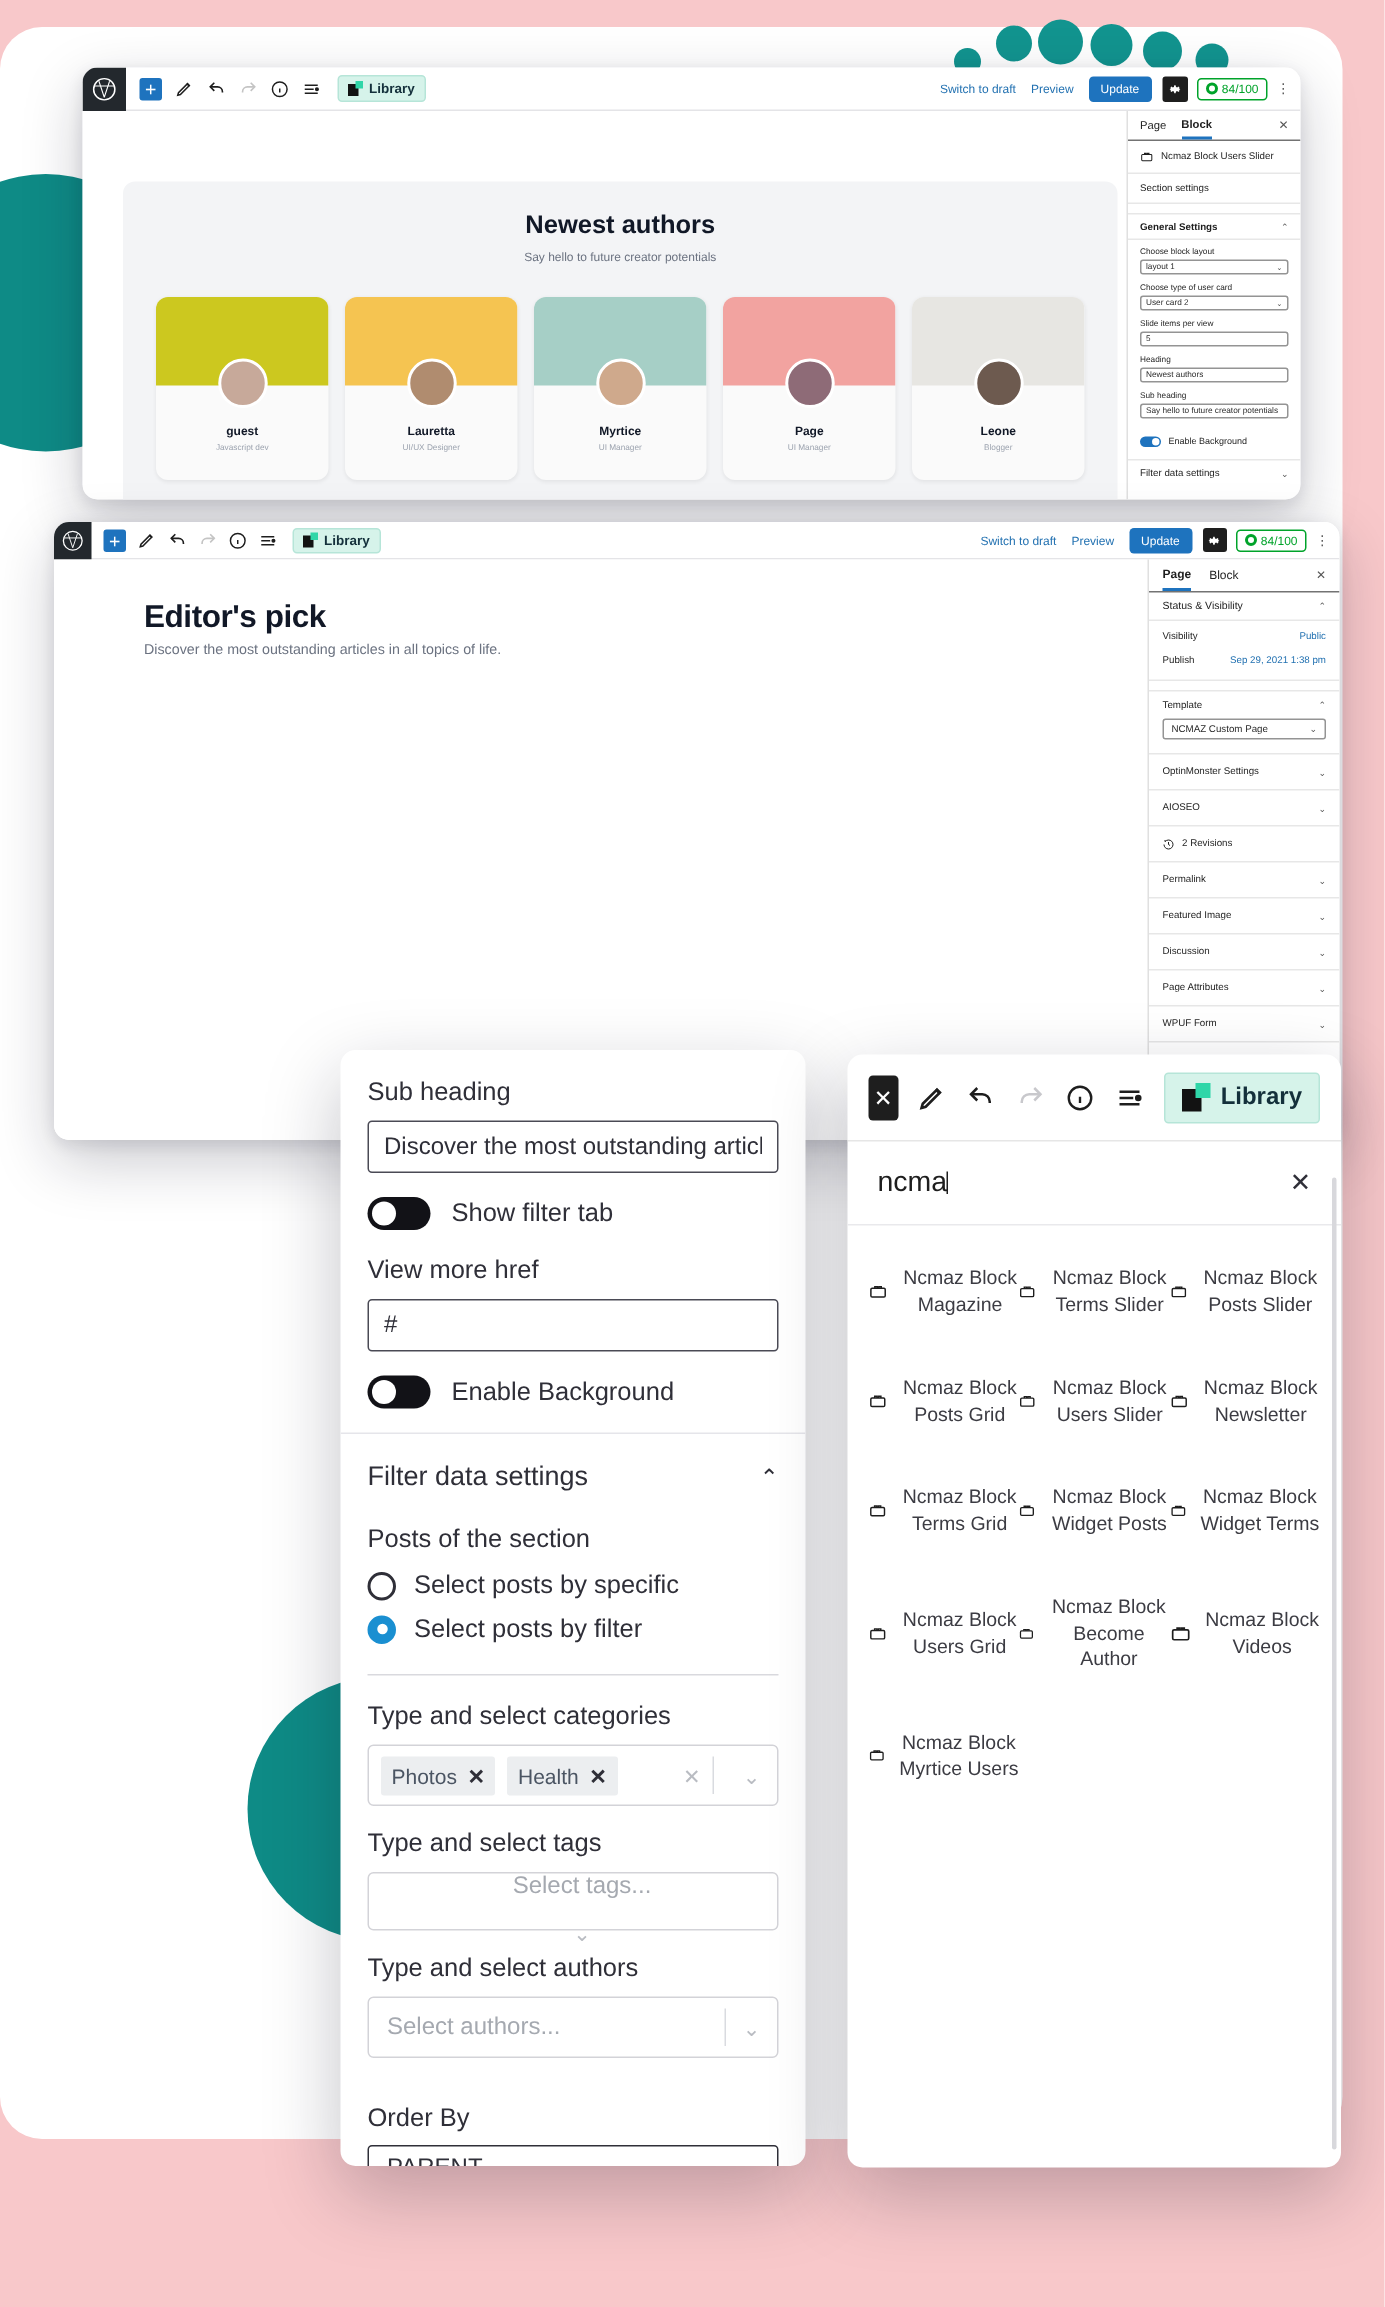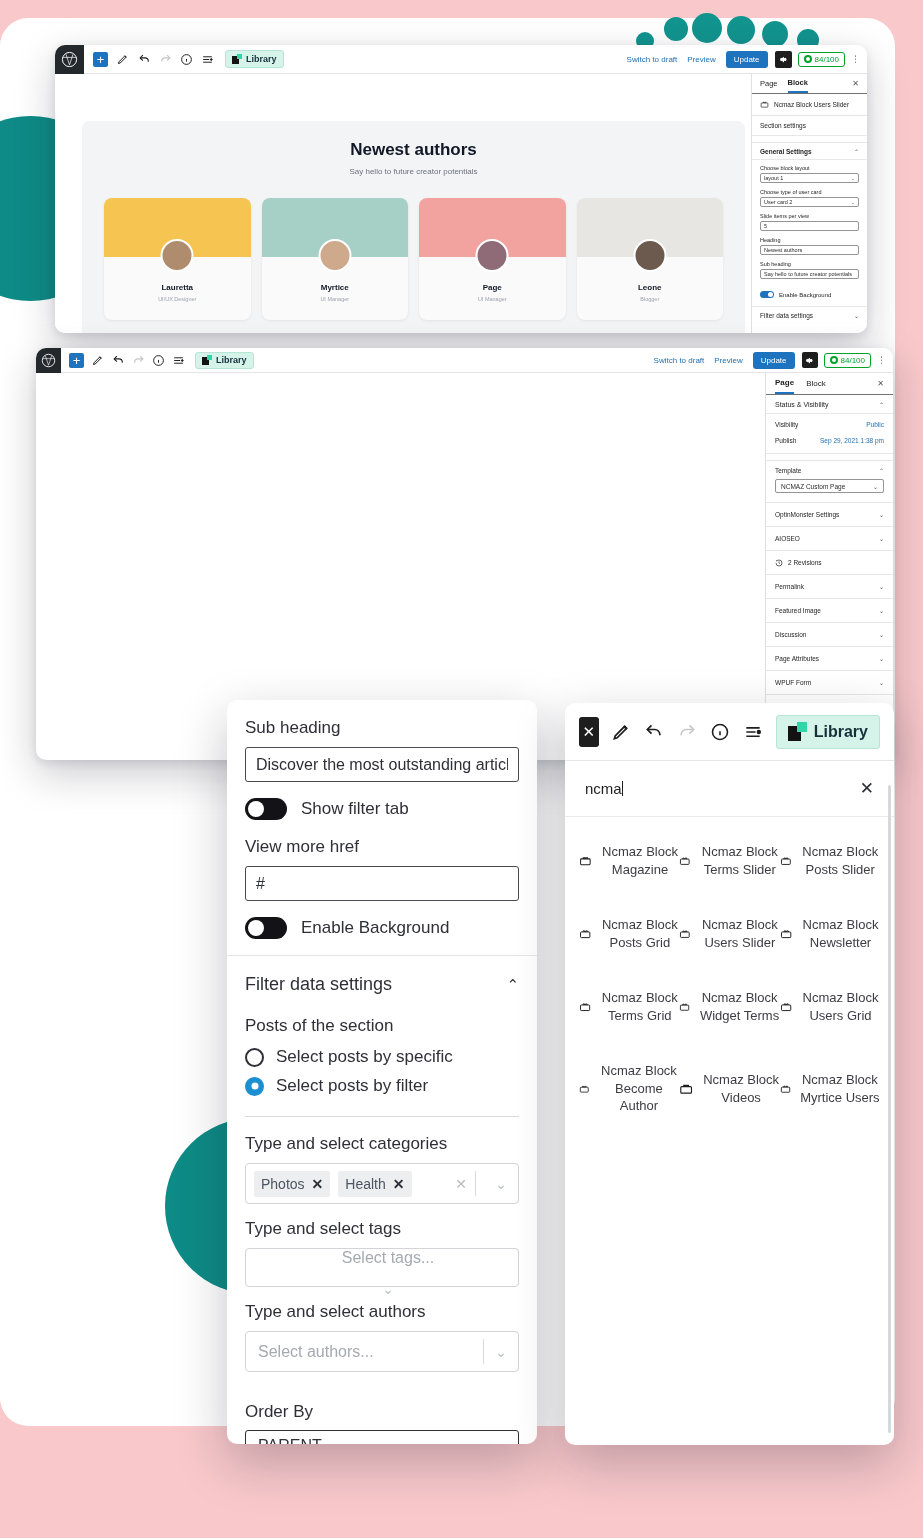--- a/index.html
+++ b/index.html
@@ -130,21 +130,21 @@
   .divider-v { width:1px; background:#d9dbe0; align-self:stretch; }
   .select-box { border:1px solid #2f2f38; border-radius:3px; display:flex; align-items:center; color:#2f2f38; }
   
   .inserter {
     position: absolute; background: #fff; border-radius: 10px;
     box-shadow: 0 18px 50px rgba(20,20,40,.25); overflow: hidden;
   }
   .ins-bar { display:flex; align-items:center; border-bottom: 1px solid #e6e6e6; }
   .ins-close { background:#1e1e1e; color:#fff; border-radius:3px; display:flex; align-items:center; justify-content:center; }
   .ins-search { display:flex; align-items:center; border-bottom:1px solid #e9e9ec; }
-  .ins-q { color:#1e1e1e; font-size:15px; position:relative; }
+  .ins-q { color:#1e1e1e; font-size:19px; position:relative; }
   .ins-q .cursor { display:inline-block; width:1px; height:15px; background:#1e1e1e; vertical-align:-2px; }
   .blk-grid { display:grid; grid-template-columns: repeat(3, 1fr); }
   .blk { display:flex; align-items:center; gap:9px; cursor:pointer; }
   .blk-lbl { text-align:center; color:#3c3c43; font-size:13px; line-height:1.35; }
   .scroll-track { position:absolute; right:3px; background:#d8d8dc; border-radius:2px; }
 </style>
 </head>
 <body>
 
 <div class="bg-wrap">
@@ -245,20 +245,26 @@
         </svg>
     </div>
     <div class="tb-btn" style="width:18px;font-size:9px;">⋮</div>
   </div>
 
   <div class="canvas" style="left:0;top:29px;right:116px;bottom:0;">
     <div class="slider-section" style="position:absolute;left:27px;top:47px;right:6px;bottom:-20px;">
       <div class="sec-title" style="margin-top:19px;font-size:17px;">Newest authors</div>
       <div class="sec-sub" style="margin-top:7px;font-size:8px;">Say hello to future creator potentials</div>
       <div id="authors-host" style="display:flex;gap:11px;padding:0 22px;margin-top:22px;">
+          <div class="author-card" style="flex: 1 1 0%; height: 122px;">
+            <div class="author-cover" style="height:59px;background:#ccc81f;"></div>
+            <div class="avatar-ring" style="top:41px;width:33px;height:33px;background:#c7a99a;"></div>
+            <div class="author-name" style="margin-top:26px;font-size:8px;">guest</div>
+            <div class="author-role" style="margin-top:4px;font-size:5.5px;">Javascript dev</div>
+          </div>
           <div class="author-card" style="flex: 1 1 0%; height: 122px;">
             <div class="author-cover" style="height:59px;background:#f5c451;"></div>
             <div class="avatar-ring" style="top:41px;width:33px;height:33px;background:#b08c6f;"></div>
             <div class="author-name" style="margin-top:26px;font-size:8px;">Lauretta</div>
             <div class="author-role" style="margin-top:4px;font-size:5.5px;">UI/UX Designer</div>
           </div>
           <div class="author-card" style="flex: 1 1 0%; height: 122px;">
             <div class="author-cover" style="height:59px;background:#a6cfc6;"></div>
             <div class="avatar-ring" style="top:41px;width:33px;height:33px;background:#cfa98c;"></div>
             <div class="author-name" style="margin-top:26px;font-size:8px;">Myrtice</div>
@@ -404,20 +410,25 @@
           </svg>
       </span>
       <span class="score" style="margin-left:6px;padding:2px 5px;font-size:8px;">
         <span class="ring" style="width:8px;height:8px;"></span>
         <span>84/100</span>
       </span>
       <span class="kebab" style="margin:0 7px 0 6px;font-size:9px;">⋮</span>
     </div>
   </div>
 
+  <div class="canvas" style="left:0;top:25px;right:128px;bottom:0;">
+    <div class="ed-title" style="position:absolute;left:60px;top:27px;font-size:21px;">Editor's pick</div>
+    <div class="ed-sub" style="position:absolute;left:60px;top:55px;font-size:9.5px;">Discover the most outstanding articles in all topics of life.</div>
+
+  </div>
 
   <div class="sidebar" style="top:25px;bottom:0;width:128px;">
     <div class="sb-tabs" style="height:22px;padding:0 9px;font-size:8px;gap:12px;">
       <span class="sb-tab active" style="padding:5px 0;">Page</span>
       <span class="sb-tab" style="padding:5px 0;">Block</span>
       <span class="sb-close" style="font-size:8px;">✕</span>
     </div>
     <div class="sb-row" style="height:19px;padding:0 9px;">
       <span class="sb-lbl" style="font-size:7px;">Status &amp; Visibility</span>
       <span class="sb-chevron" style="font-size:6px;">⌃</span>
@@ -660,20 +671,27 @@
           <rect x="3" y="8" width="18" height="11" rx="1.6"></rect>
           <path d="M8 8V6h3v2M13 8V6h3v2"></path>
         </svg>
         <div class="blk-lbl">Ncmaz Block Terms Grid</div>
       </div>
       <div class="blk">
         <svg width="22" height="22" viewBox="0 0 24 24" fill="none" stroke="#1e1e1e" stroke-width="1.9">
           <rect x="3" y="8" width="18" height="11" rx="1.6"></rect>
           <path d="M8 8V6h3v2M13 8V6h3v2"></path>
         </svg>
+        <div class="blk-lbl">Ncmaz Block Widget Posts</div>
+      </div>
+      <div class="blk">
+        <svg width="22" height="22" viewBox="0 0 24 24" fill="none" stroke="#1e1e1e" stroke-width="1.9">
+          <rect x="3" y="8" width="18" height="11" rx="1.6"></rect>
+          <path d="M8 8V6h3v2M13 8V6h3v2"></path>
+        </svg>
         <div class="blk-lbl">Ncmaz Block Widget Terms</div>
       </div>
       <div class="blk">
         <svg width="22" height="22" viewBox="0 0 24 24" fill="none" stroke="#1e1e1e" stroke-width="1.9">
           <rect x="3" y="8" width="18" height="11" rx="1.6"></rect>
           <path d="M8 8V6h3v2M13 8V6h3v2"></path>
         </svg>
         <div class="blk-lbl">Ncmaz Block Users Grid</div>
       </div>
       <div class="blk">

